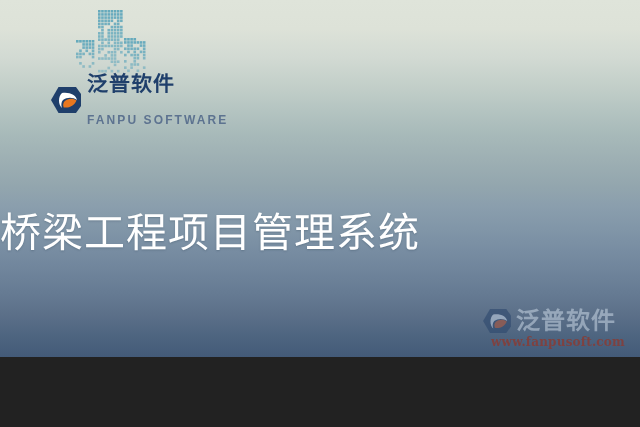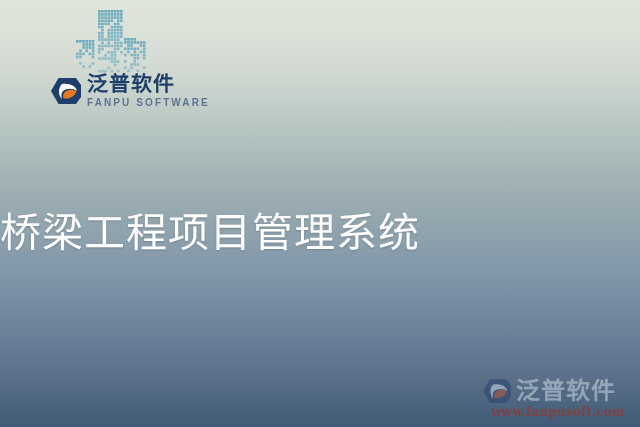--- a/index.html
+++ b/index.html
@@ -4,21 +4,21 @@
 <title>Fanpu Banner</title>
 <style>
   html, body {
     margin: 0;
     padding: 0;
     background: #222;
   }
   #stage {
     position: relative;
     width: 640px;
-    height: 427px;
+    height: 357px;
     overflow: hidden;
     font-family: "Liberation Sans", sans-serif;
     
     background: linear-gradient(to bottom,
         #dfe4da 0%,
         #dde2d8 8%,
         #d2dad3 16%,
         #c3cfc9 24%,
         #b4c4c1 31%,
         #a7b9b9 38%,
@@ -58,25 +58,25 @@
   #brand-logo .cn {
     font-family: "DejaVu Sans", "Liberation Sans", sans-serif;
     font-size: 21px;
     font-weight: 700;
     color: #1f3f6b;
     letter-spacing: 1px;
     white-space: nowrap;
   }
   #brand-logo .en {
     font-family: "Liberation Sans", sans-serif;
-    font-size: 10px;
+    font-size: 12px;
     font-weight: 700;
     color: #5d7390;
     letter-spacing: 2.1px;
-    margin-top: 3px;
+    margin-top: 19px;
     white-space: nowrap;
   }
 
   
   #headline {
     position: absolute;
     left: 0;
     top: 207px;
     width: 640px;
     text-align: left;

